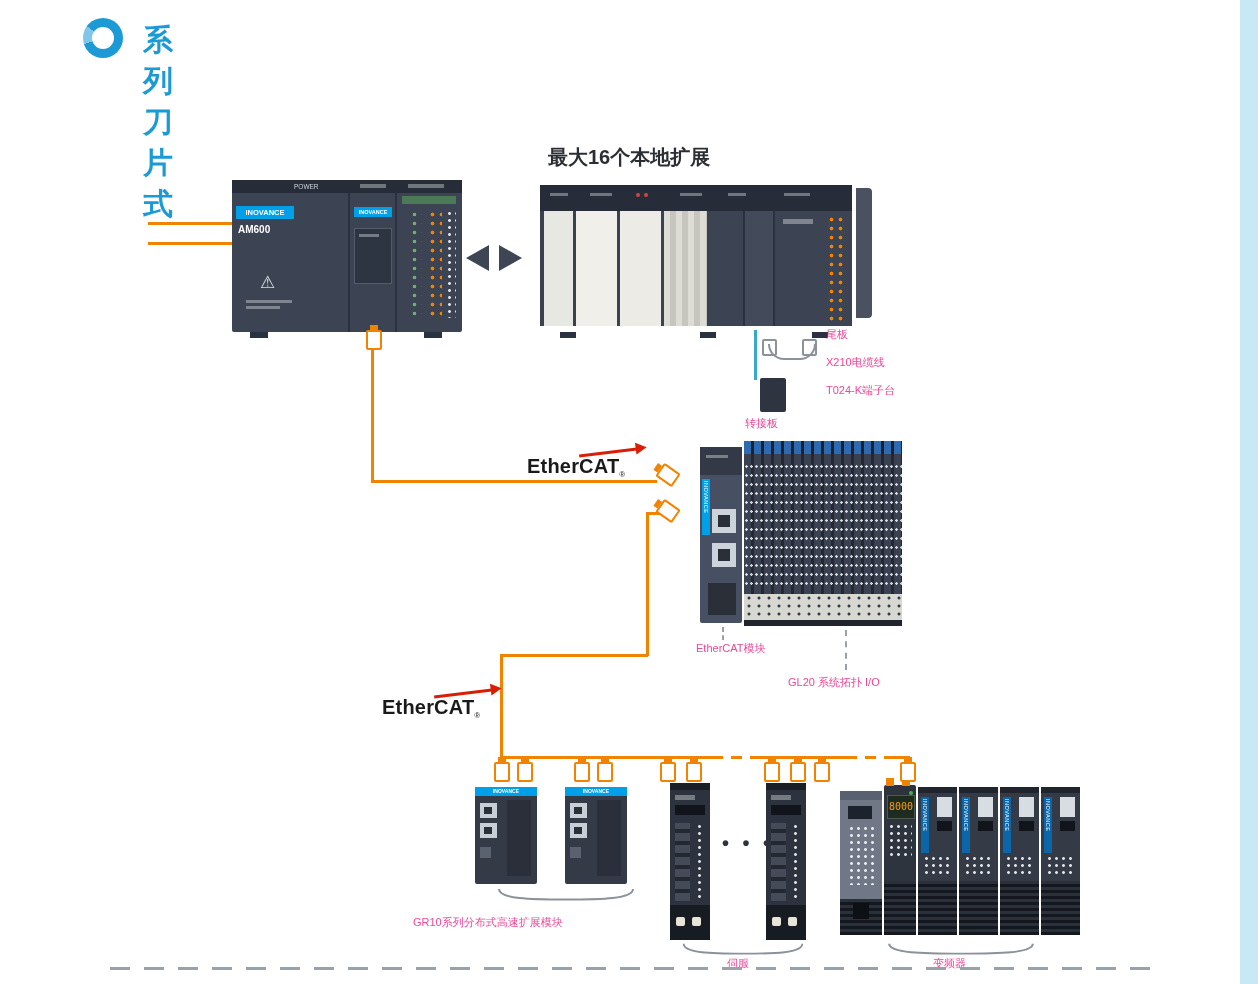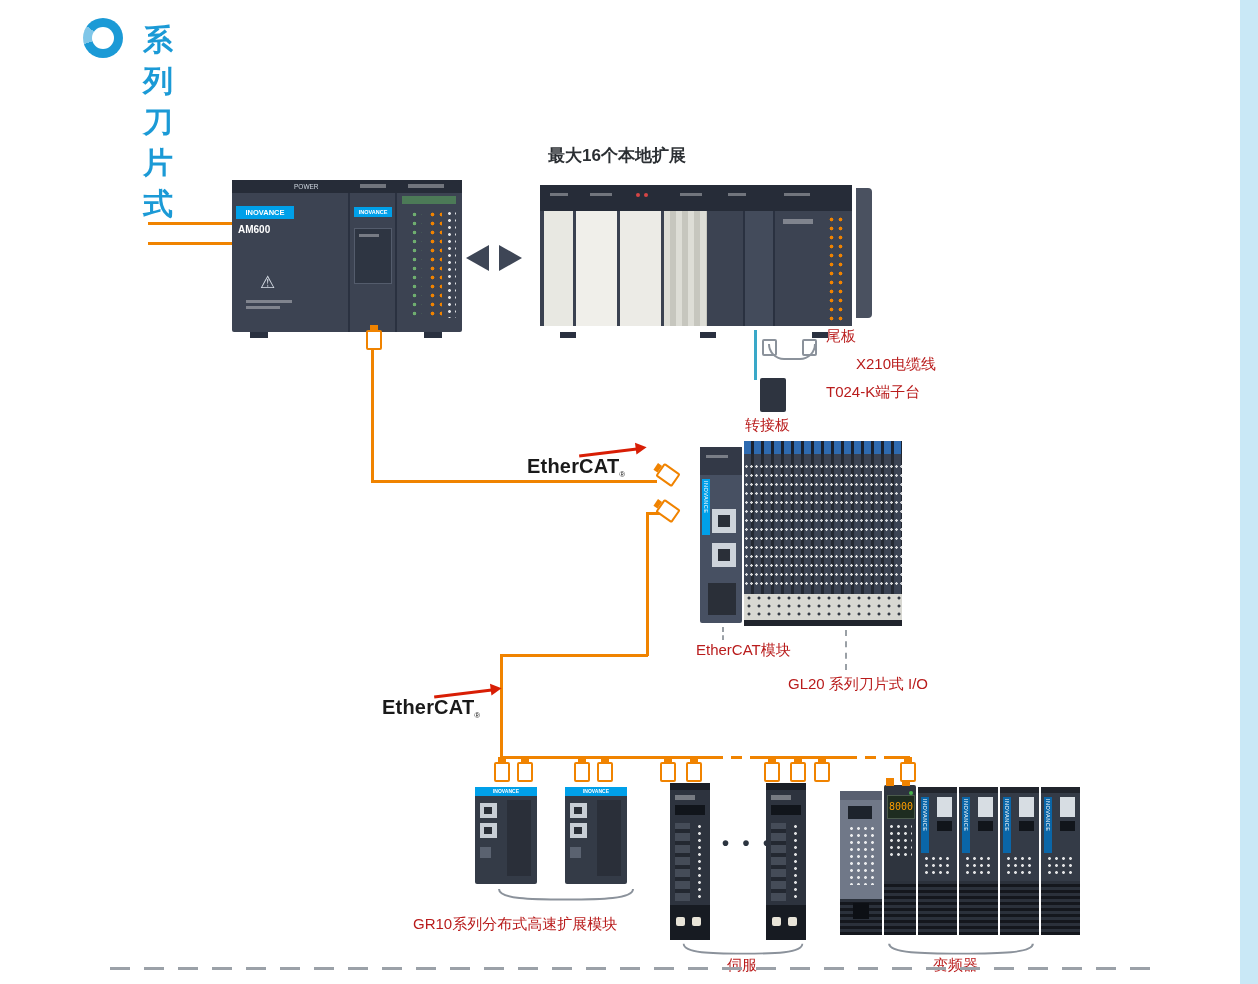--- a/index.html
+++ b/index.html
@@ -1,19 +1,19 @@
 <!DOCTYPE html>
 <html><head>
 <meta charset="utf-8">
 <style>
   html,body{margin:0;padding:0;background:#fff;font-family:"Liberation Sans","DejaVu Sans",sans-serif;}
   .canvas{position:relative;width:1258px;height:984px;background:#fff;overflow:hidden;}
   .abs{position:absolute;}
-  .lbl{position:absolute;font-size:15px;color:#b91c1c;white-space:nowrap;}
-  .caption{position:absolute;font-size:17px;font-weight:bold;color:#2b2f33;white-space:nowrap;}
+  .lbl{position:absolute;font-size:11px;color:#ec4899;white-space:nowrap;}
+  .caption{position:absolute;font-size:20px;font-weight:bold;color:#2b2f33;white-space:nowrap;}
   
   .wire{position:absolute;background:#F08300;}
   .wire-dash{position:absolute;height:3px;background:repeating-linear-gradient(90deg,#F08300 0 11px,transparent 11px 19px);}
   .plug{position:absolute;width:12px;height:16px;border:2.5px solid #F08300;border-radius:2px;background:#fff;z-index:6;}
   .plug::after{content:"";position:absolute;left:2px;right:2px;top:-7px;height:5px;background:#F08300;}
   .plug.r{transform:rotate(-55deg);}
   .dash-v{position:absolute;width:0;border-left:2px dashed #9aa0a6;}
   
   .dev{position:absolute;border-radius:2px;}
   .badge{background:#00A0E9;color:#fff;font-weight:bold;display:flex;align-items:center;justify-content:center;position:absolute;}
@@ -114,21 +114,21 @@
   <div class="abs" style="left:762px;top:336px;width:56px;height:24px;">
     <div style="position:absolute;left:0;top:3px;width:11px;height:13px;border:2px solid #8B929B;border-radius:2px;background:#fff;"></div>
     <div style="position:absolute;left:40px;top:3px;width:11px;height:13px;border:2px solid #8B929B;border-radius:2px;background:#fff;"></div>
     <div style="position:absolute;left:6px;top:8px;width:44px;height:14px;border-bottom:2px solid #8B929B;border-left:2px solid #8B929B;border-right:2px solid #8B929B;border-radius:0 0 16px 16px;"></div>
   </div>
 
   <div class="abs" style="left:754px;top:330px;width:2.5px;height:50px;background:#3AA8C8;"></div>
   <div class="dev dots-w" style="left:760px;top:378px;width:26px;height:34px;background:#2E3440;"></div>
 
   <div class="lbl" style="left:826px;top:327px;">尾板</div>
-  <div class="lbl" style="left:856px;top:355px;text-align:right;">X210电缆线</div>
+  <div class="lbl" style="left:826px;top:355px;text-align:right;">X210电缆线</div>
   <div class="lbl" style="left:826px;top:383px;">T024-K端子台</div>
   <div class="lbl" style="left:745px;top:416px;">转接板</div>
 
   <div class="ec" style="left:527px;top:455px;">
     <span class="arr"></span>
     <span class="txt">EtherCAT</span><span class="reg">®</span>
   </div>
 
   <div class="ec" style="left:382px;top:696px;">
     <span class="arr"></span>
@@ -178,21 +178,21 @@
   <div class="abs" style="left:744px;top:441px;width:158px;height:13px;background:repeating-linear-gradient(90deg,#2E6AB0 0 7px,#1A2230 7px 10px);"></div>
   <div class="abs" style="left:744px;top:454px;width:158px;height:140px;background:repeating-linear-gradient(90deg,#3A4252 0 7px,#232832 7px 10px);">
     <div class="abs" style="left:0;top:8px;width:158px;height:124px;background-image:radial-gradient(circle,rgba(255,255,255,.8) 1px,transparent 1.5px);background-size:5px 9px;"></div>
   </div>
   <div class="abs" style="left:744px;top:594px;width:158px;height:26px;background:#D8D8D2;background-image:radial-gradient(circle,#353B45 1.2px,transparent 1.8px);background-size:10px 8px;"></div>
   <div class="abs" style="left:744px;top:620px;width:158px;height:6px;background:#20242C;"></div>
 
   <div class="dash-v" style="left:722px;top:627px;height:13px;"></div>
   <div class="lbl" style="left:696px;top:641px;">EtherCAT模块</div>
   <div class="dash-v" style="left:845px;top:630px;height:40px;"></div>
-  <div class="lbl" style="left:788px;top:675px;">GL20 系列刀片式 I/O</div>
+  <div class="lbl" style="left:788px;top:675px;">GL20 系统拓扑 I/O</div>
 
   <div class="dev" style="left:475px;top:787px;width:62px;height:97px;background:#343B47;">
     <div class="abs" style="left:0;top:0;width:62px;height:9px;background:#00A0E9;color:#fff;font-size:5px;font-weight:bold;text-align:center;line-height:9px;">INOVANCE</div>
     <div class="abs" style="left:5px;top:16px;width:17px;height:15px;background:#C8CED6;">
         <span style="position:absolute;left:4px;top:4px;width:8px;height:7px;background:#2A2F38;"></span>
       </div>
     <div class="abs" style="left:5px;top:36px;width:17px;height:15px;background:#C8CED6;">
         <span style="position:absolute;left:4px;top:4px;width:8px;height:7px;background:#2A2F38;"></span>
       </div>
     <div class="abs" style="left:5px;top:60px;width:11px;height:11px;background:#5A6270;"></div>

